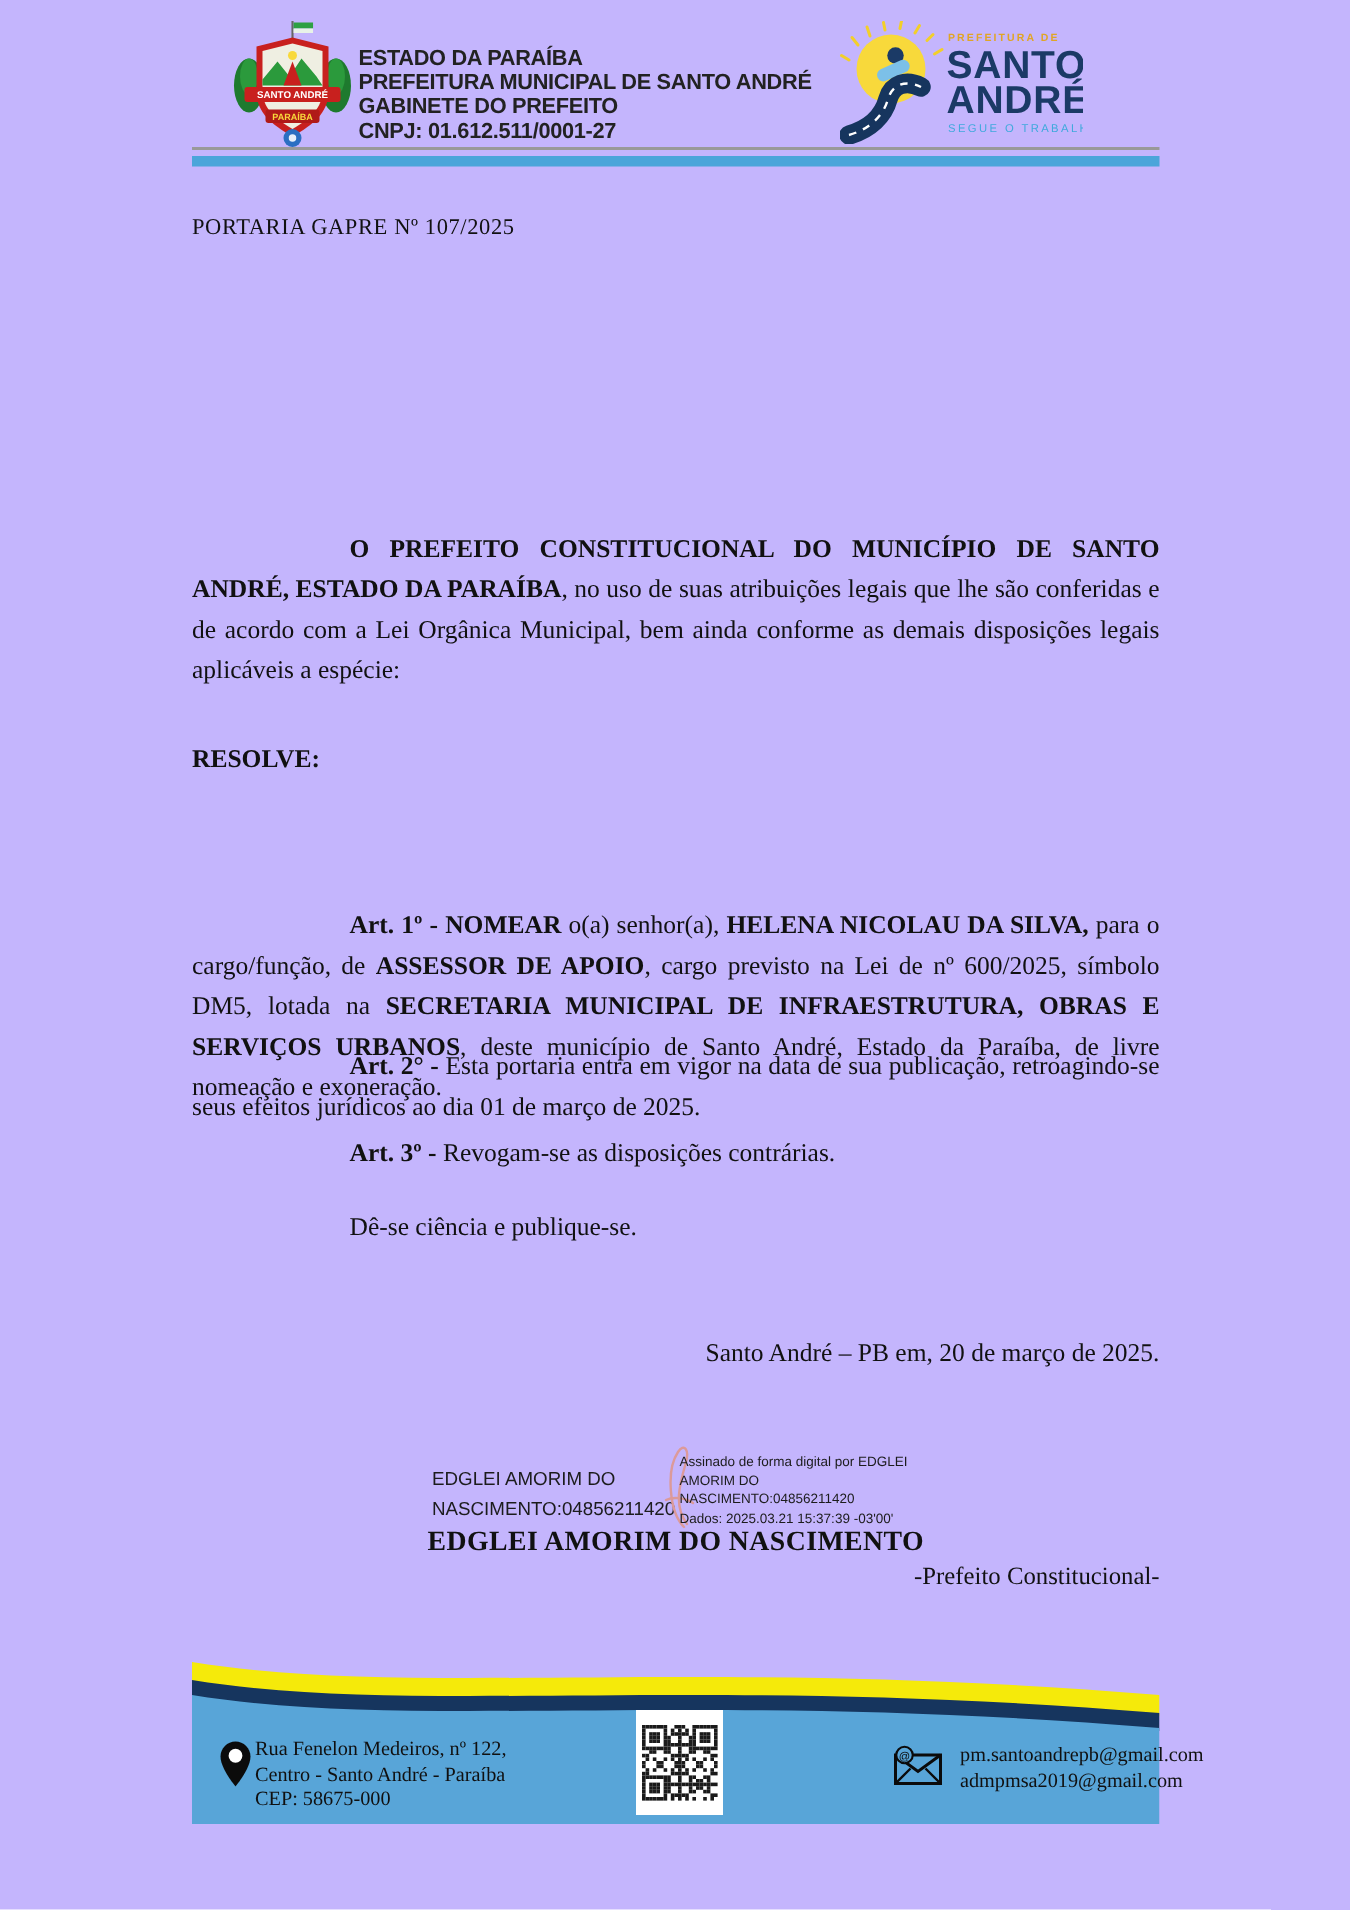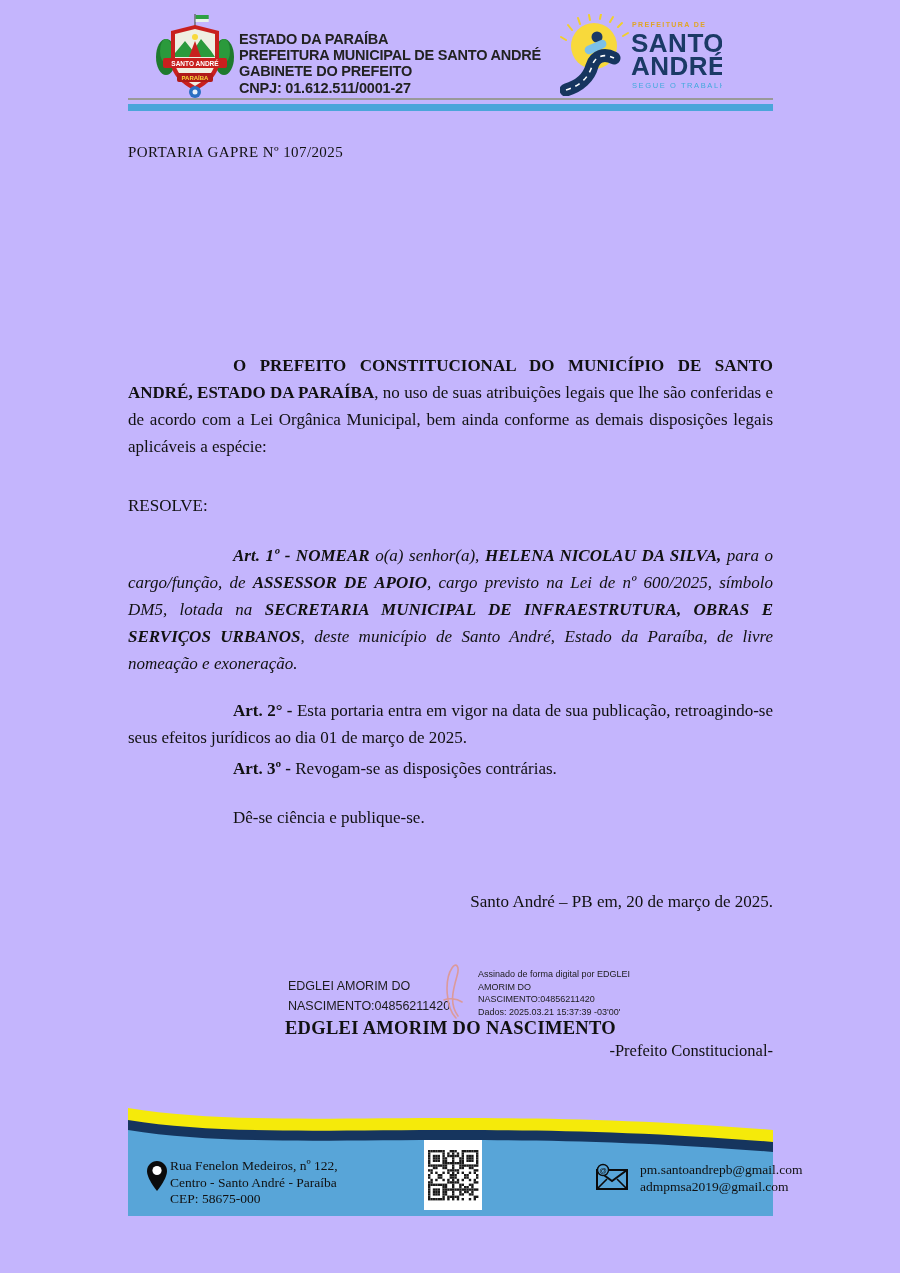--- a/index.html
+++ b/index.html
@@ -22,35 +22,35 @@
   .rule-gray{position:absolute;left:128px;top:98px;width:645px;height:2px;background:var(--divider-gray);}
   .rule-blue{position:absolute;left:128px;top:104px;width:645px;height:7px;background:var(--divider-blue);}
 
   
   .doc-title{position:absolute;left:128px;top:144px;font-size:15px;font-weight:normal;letter-spacing:.4px;}
   .sum-box{position:absolute;left:505px;top:199px;width:241px;border:2px solid #3a3a3a;
            padding:8px 11px;font-size:16.5px;line-height:26px;text-align:justify;}
   .para{position:absolute;left:128px;width:645px;font-size:17px;line-height:27px;
         text-align:justify;text-indent:105px;margin:0;}
   .p-preamble{top:340px;margin-top:12px;}
-  .p-resolve{top:492px;text-indent:0;font-weight:normal;}
-  .p-art1{top:542px;font-style:italic;}
+  .p-resolve{top:492px;text-indent:0;font-weight:bold;}
+  .p-art1{top:603px;}
   .p-art2{top:697px;}
   .p-art3{top:755px;}
   .p-close{top:804px;}
   .p-date{top:888px;text-align:right;text-indent:0;}
 
   
   .cert-left{position:absolute;left:288px;top:976px;width:168px;
              font-family:"Liberation Sans","DejaVu Sans",sans-serif;
              font-size:12.5px;line-height:20px;color:#1c1c1c;}
   .flourish{position:absolute;left:434px;top:960px;width:34px;height:64px;}
   .cert-right{position:absolute;left:453px;top:968px;width:180px;
               font-family:"Liberation Sans","DejaVu Sans",sans-serif;
-              font-size:9px;line-height:12.5px;color:#1c1c1c;padding-left:25px;}
+              font-size:9px;line-height:12.5px;color:#1c1c1c;}
   .signer{position:absolute;left:128px;top:1018px;width:645px;text-align:center;
           font-size:18.5px;font-weight:bold;letter-spacing:.3px;}
   .signer-title{position:absolute;left:128px;top:1041px;width:645px;text-align:right;font-size:16.5px;}
 
   
   .footer{position:absolute;left:128px;top:1100px;width:552px;height:120px;}
   .footer svg.waves{position:absolute;left:0;top:0;width:645px;height:120px;}
   .f-item{position:absolute;font-size:13.5px;line-height:16.5px;color:#101010;}
   .f-address{left:42px;top:58px;}
   .f-pin{position:absolute;left:18px;top:60px;width:22px;height:32px;}

